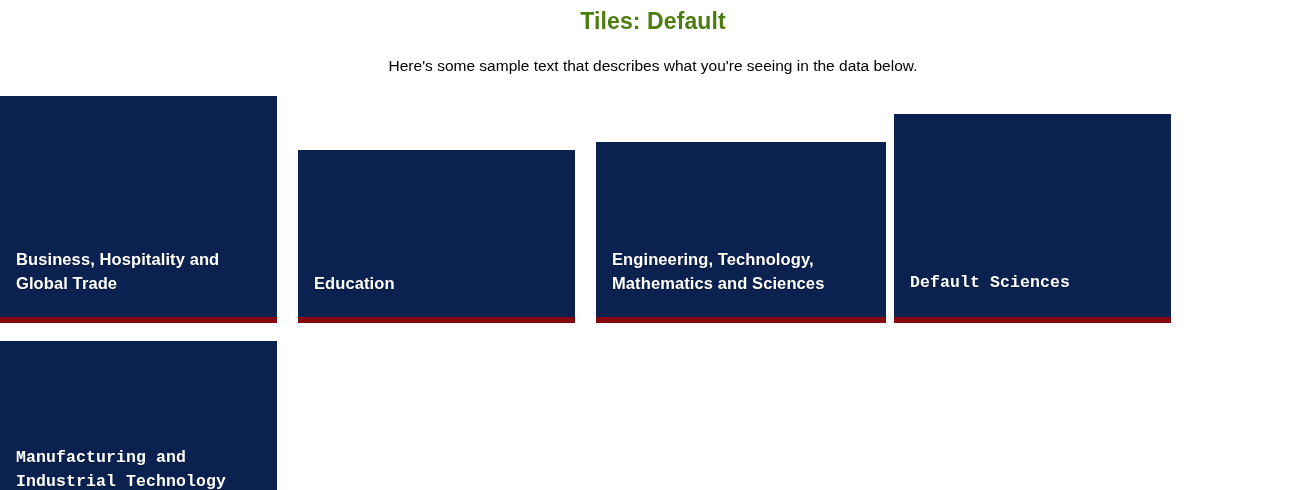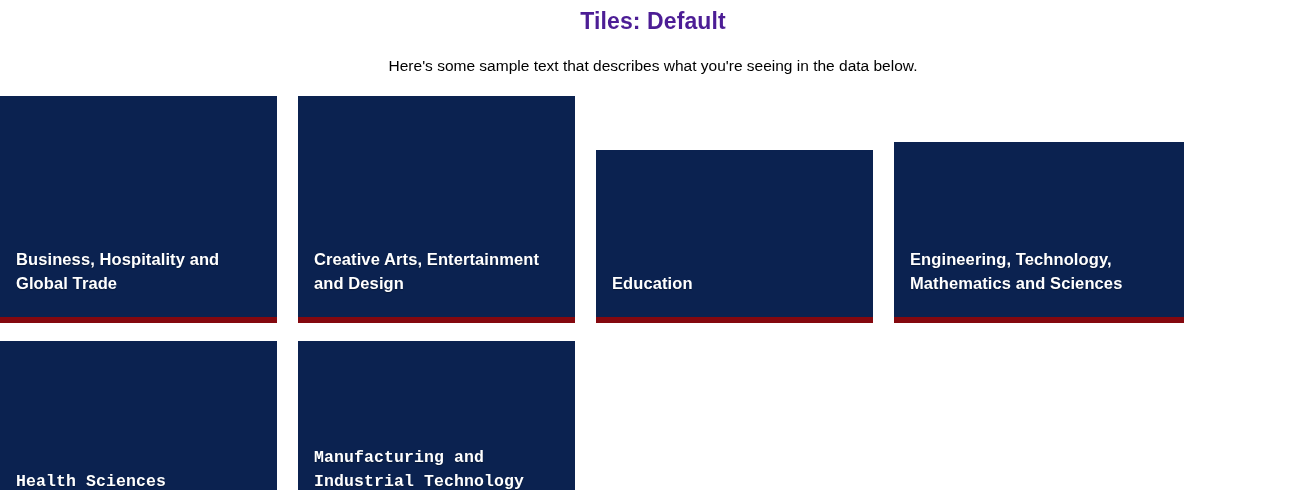--- a/index.html
+++ b/index.html
@@ -23,21 +23,21 @@
   }
 
   
   .header {
     width: 100%;
     padding-top: 6px;
     text-align: center;
   }
   .page-title {
     margin: 0;
-    color: #4c1d95;
+    color: #4d7c0f;
     font-size: 23px;
     font-weight: 700;
     letter-spacing: 0.1px;
     line-height: 30px;
   }
   .page-subtitle {
     margin: 0;
     padding-top: 20px;
     color: #000000;
     font-size: 15.5px;
@@ -105,43 +105,37 @@
 
   <div class="tile-grid">
 
     <div class="tile-cell">
       <a class="tile">
         <span class="tile-label">Business, Hospitality and
 Global Trade</span>
       </a>
     </div>
 
-    <div class="tile-cell">
-      <a class="tile">
-        <span class="tile-label">Creative Arts, Entertainment
-and Design</span>
-      </a>
-    </div>
 
     <div class="tile-cell">
       <a class="tile compact">
         <span class="tile-label">Education</span>
       </a>
     </div>
 
     <div class="tile-cell" style="padding-right:8px;margin-top:46px;">
       <a class="tile">
         <span class="tile-label">Engineering, Technology,
 Mathematics and Sciences</span>
       </a>
     </div>
 
     <div class="tile-cell row2">
       <a class="tile">
-        <span class="tile-label">Health Sciences</span>
+        <span class="tile-label">Default Sciences</span>
       </a>
     </div>
 
     <div class="tile-cell row2">
       <a class="tile">
         <span class="tile-label">Manufacturing and
 Industrial Technology</span>
       </a>
     </div>
 

